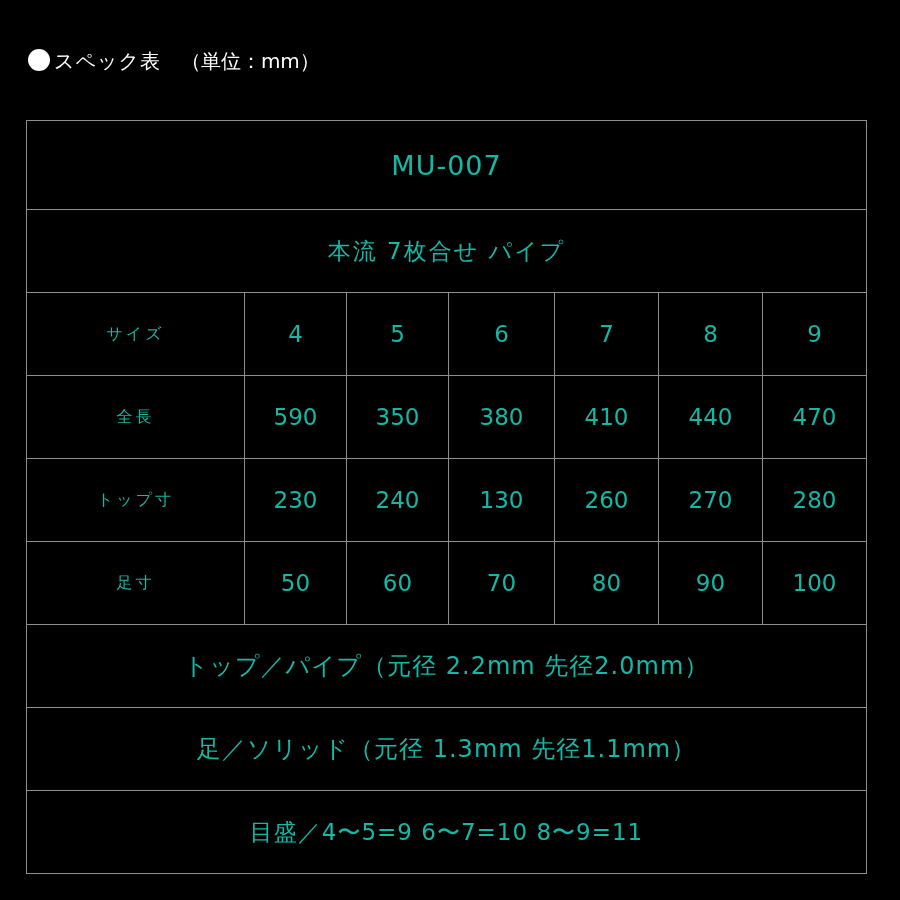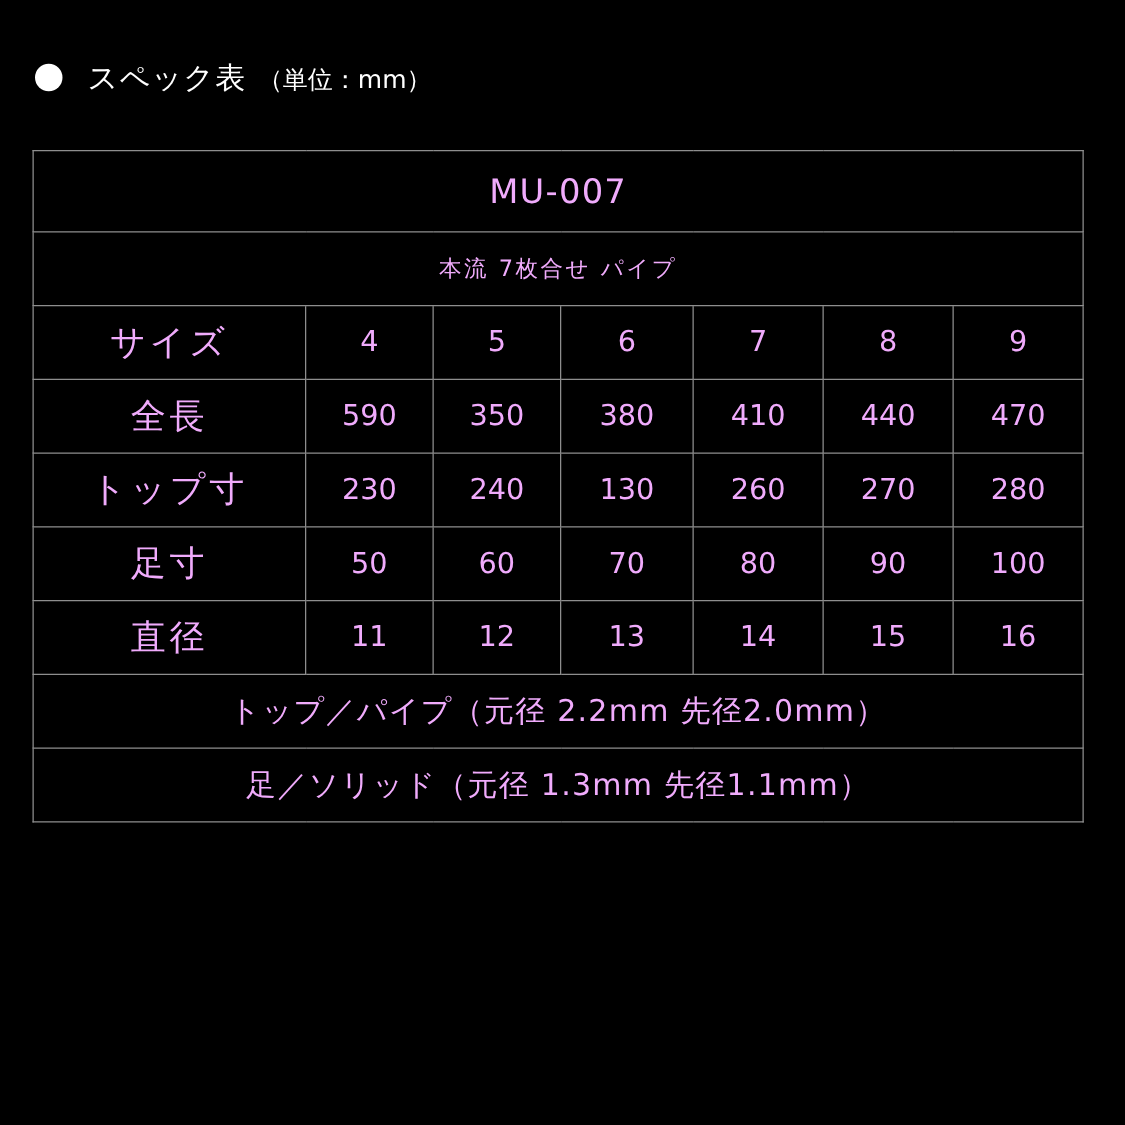--- a/index.html
+++ b/index.html
@@ -33,60 +33,59 @@
     display: inline-block;
     width: 22px;
     height: 22px;
     border-radius: 50%;
     background: #ffffff;
     margin-right: 4px;
     position: relative;
     top: 3px;
   }
   #heading-title {
-    font-size: 24px;
+    font-size: 20px;
     letter-spacing: 1px;
     font-family: Liberation Mono, monospace;
     font-weight: normal;
-    margin-left: 16px;
   }
   #heading-unit {
     font-size: 20px;
-    margin-left: 9px;
+    margin-left: 20px;
     font-family: "DejaVu Sans", sans-serif;
   }
   #spec-table {
     position: absolute;
     left: 26px;
     top: 120px;
     width: 840px;
     border-collapse: collapse;
     table-layout: fixed;
   }
   #spec-table td {
     border: 1px solid #8e8e8e;
     text-align: center;
-    color: #f0abfc;
+    color: #14b8a6;
     background: #000000;
     font-family: "DejaVu Sans", sans-serif;
-    padding: 0;
+    padding: 12px;
   }
   td.model-row {
     height: 64px;
     font-size: 27px;
     letter-spacing: 1px;
   }
   td.subtitle-row {
     height: 58px;
-    font-size: 18px;
+    font-size: 23px;
     letter-spacing: 2px;
   }
   td.row-label {
     height: 58px;
-    font-size: 28px;
+    font-size: 16px;
     letter-spacing: 3px;
   }
   td.row-value {
     height: 58px;
     font-size: 23px;
   }
   td.note-row {
     height: 58px;
     font-size: 24px;
     letter-spacing: 1px;
@@ -161,32 +160,26 @@
       <tr>
         <td class="row-label">足寸</td>
         <td class="row-value">50</td>
         <td class="row-value">60</td>
         <td class="row-value">70</td>
         <td class="row-value">80</td>
         <td class="row-value">90</td>
         <td class="row-value">100</td>
       </tr>
 
-      <tr>
-        <td class="row-label">直径</td>
-        <td class="row-value">11</td>
-        <td class="row-value">12</td>
-        <td class="row-value">13</td>
-        <td class="row-value">14</td>
-        <td class="row-value">15</td>
-        <td class="row-value">16</td>
-      </tr>
 
       <tr>
         <td class="note-row" colspan="7">トップ／パイプ（元径 2.2mm 先径2.0mm）</td>
       </tr>
       <tr>
         <td class="note-row" colspan="7">足／ソリッド（元径 1.3mm 先径1.1mm）</td>
       </tr>
+      <tr>
+        <td class="note-row-last" colspan="7">目盛／4〜5=9 6〜7=10 8〜9=11</td>
+      </tr>
     </tbody>
   </table>
 
 </div>
 
 </body></html>

